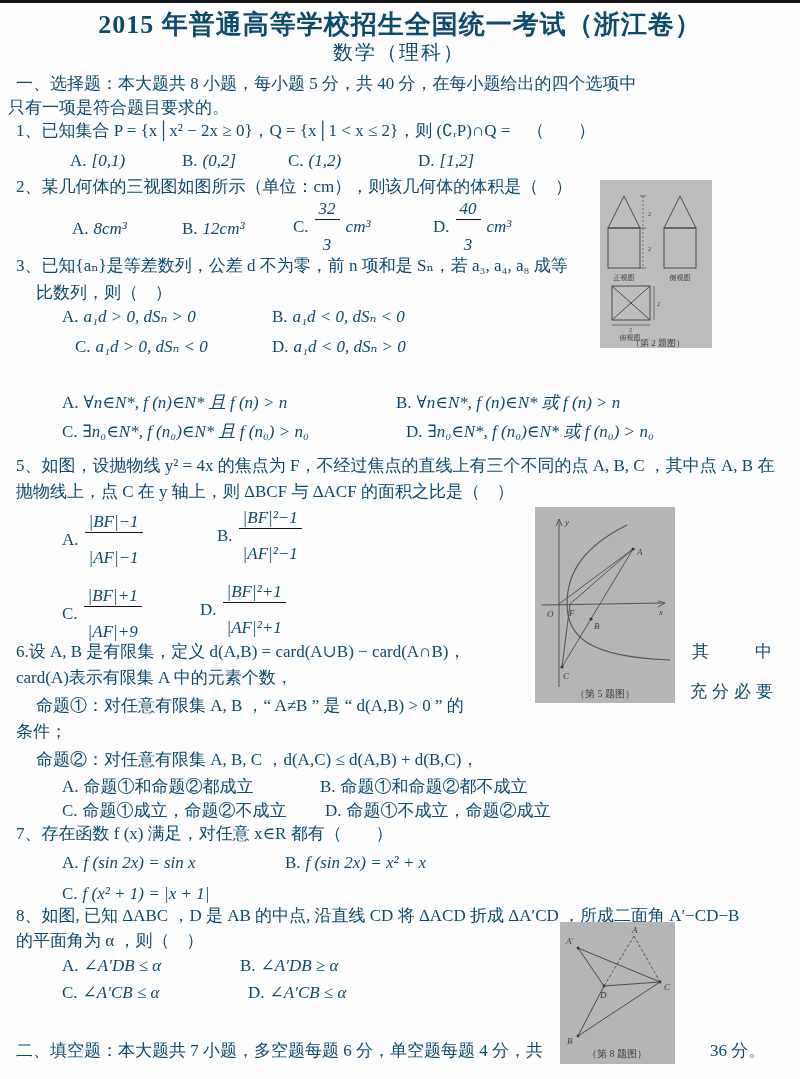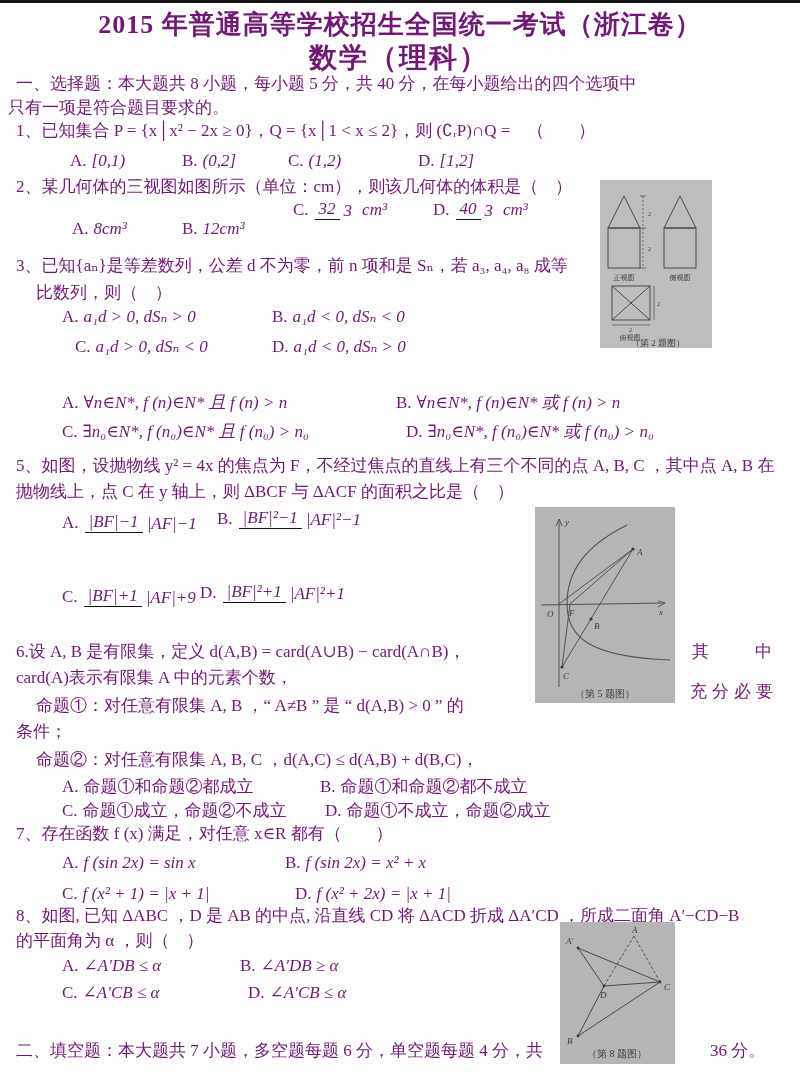--- a/index.html
+++ b/index.html
@@ -1,30 +1,30 @@
 <!DOCTYPE html>
 <html><head>
 <meta charset="utf-8">
 <style>
   html,body { margin:0; padding:0; background:#e8e8e8; }
   .page {
     position:relative; width:800px; height:1079px; margin:0 auto;
     background:#fdfdfd; overflow:hidden;
     font-family:"Liberation Serif","DejaVu Serif",serif;
-    color:#701a75;
+    color:#0c4a6e;
   }
   .abs { position:absolute; white-space:nowrap; }
   .t  { font-size:17px; line-height:1.35; }
   .toprule { position:absolute; left:0; top:0; width:800px; height:3px; background:#141414; }
   .title    { left:0; top:7px;  width:800px; text-align:center; font-size:26px; font-weight:bold; letter-spacing:1px; }
-  .subtitle { left:0; top:39px; width:798px; text-align:center; font-size:28px; font-weight:bold; letter-spacing:2px; }
+  .subtitle { left:0; top:39px; width:798px; text-align:center; font-size:20px; font-weight:normal; letter-spacing:2px; }
   .olabel { margin-right:5px; }
   .otext.mi { font-style:italic; }
   .optflex { display:flex; align-items:center; gap:6px; font-size:17px; }
-  .frac { display:inline-flex; flex-direction:row; align-items:center; font-style:italic; line-height:1.12; font-size:17px; }
+  .frac { display:inline-flex; flex-direction:column; align-items:center; font-style:italic; line-height:1.12; font-size:17px;gap:14px; }
   .frac .num { padding:0 4px 1px; border-bottom:1.4px solid #161616; }
   .frac .den { padding:1px 4px 0; }
   .gapwide  { letter-spacing:46px; }
   .gapmed   { letter-spacing:5px; }
   svg { display:block; }
   svg text { font-family:"Liberation Serif","DejaVu Serif",serif; fill:#3c3c3c; }
 </style>
 </head>
 <body>
 
@@ -115,21 +115,20 @@
   <div class="abs t" style="left:36px;top:749px">命题②：对任意有限集 A, B, C ，d(A,C) ≤ d(A,B) + d(B,C)，</div>
   <div class="abs t" style="left:62px;top:776px"><span class="olabel">A.</span><span class="otext">命题①和命题②都成立</span></div>
   <div class="abs t" style="left:320px;top:776px"><span class="olabel">B.</span><span class="otext">命题①和命题②都不成立</span></div>
   <div class="abs t" style="left:62px;top:800px"><span class="olabel">C.</span><span class="otext">命题①成立，命题②不成立</span></div>
   <div class="abs t" style="left:325px;top:800px"><span class="olabel">D.</span><span class="otext">命题①不成立，命题②成立</span></div>
 
   <div class="abs t" style="left:16px;top:823px">7、存在函数 f (x) 满足，对任意 x∈R 都有（　　）</div>
   <div class="abs t" style="left:62px;top:852px"><span class="olabel">A.</span><span class="otext mi">f (sin 2x) = sin x</span></div>
   <div class="abs t" style="left:285px;top:852px"><span class="olabel">B.</span><span class="otext mi">f (sin 2x) = x² + x</span></div>
   <div class="abs t" style="left:62px;top:883px"><span class="olabel">C.</span><span class="otext mi">f (x² + 1) = |x + 1|</span></div>
-  <div class="abs t" style="left:295px;top:883px"><span class="olabel">D.</span><span class="otext mi">f (x² + 2x) = |x + 1|</span></div>
 
   <div class="abs t" style="left:16px;top:905px">8、如图, 已知 ΔABC ，D 是 AB 的中点, 沿直线 CD 将 ΔACD 折成 ΔA′CD ，所成二面角 A′−CD−B</div>
   <div class="abs t" style="left:16px;top:930px">的平面角为 α ，则（　）</div>
   <div class="abs t" style="left:62px;top:955px"><span class="olabel">A.</span><span class="otext mi">∠A′DB ≤ α</span></div>
   <div class="abs t" style="left:240px;top:955px"><span class="olabel">B.</span><span class="otext mi">∠A′DB ≥ α</span></div>
   <div class="abs t" style="left:62px;top:982px"><span class="olabel">C.</span><span class="otext mi">∠A′CB ≤ α</span></div>
   <div class="abs t" style="left:248px;top:982px"><span class="olabel">D.</span><span class="otext mi">∠A′CB ≤ α</span></div>
 
   <div class="abs t" style="left:16px;top:1040px">二、填空题：本大题共 7 小题，多空题每题 6 分，单空题每题 4 分，共</div>
   <div class="abs t" style="left:710px;top:1040px">36 分。</div>

